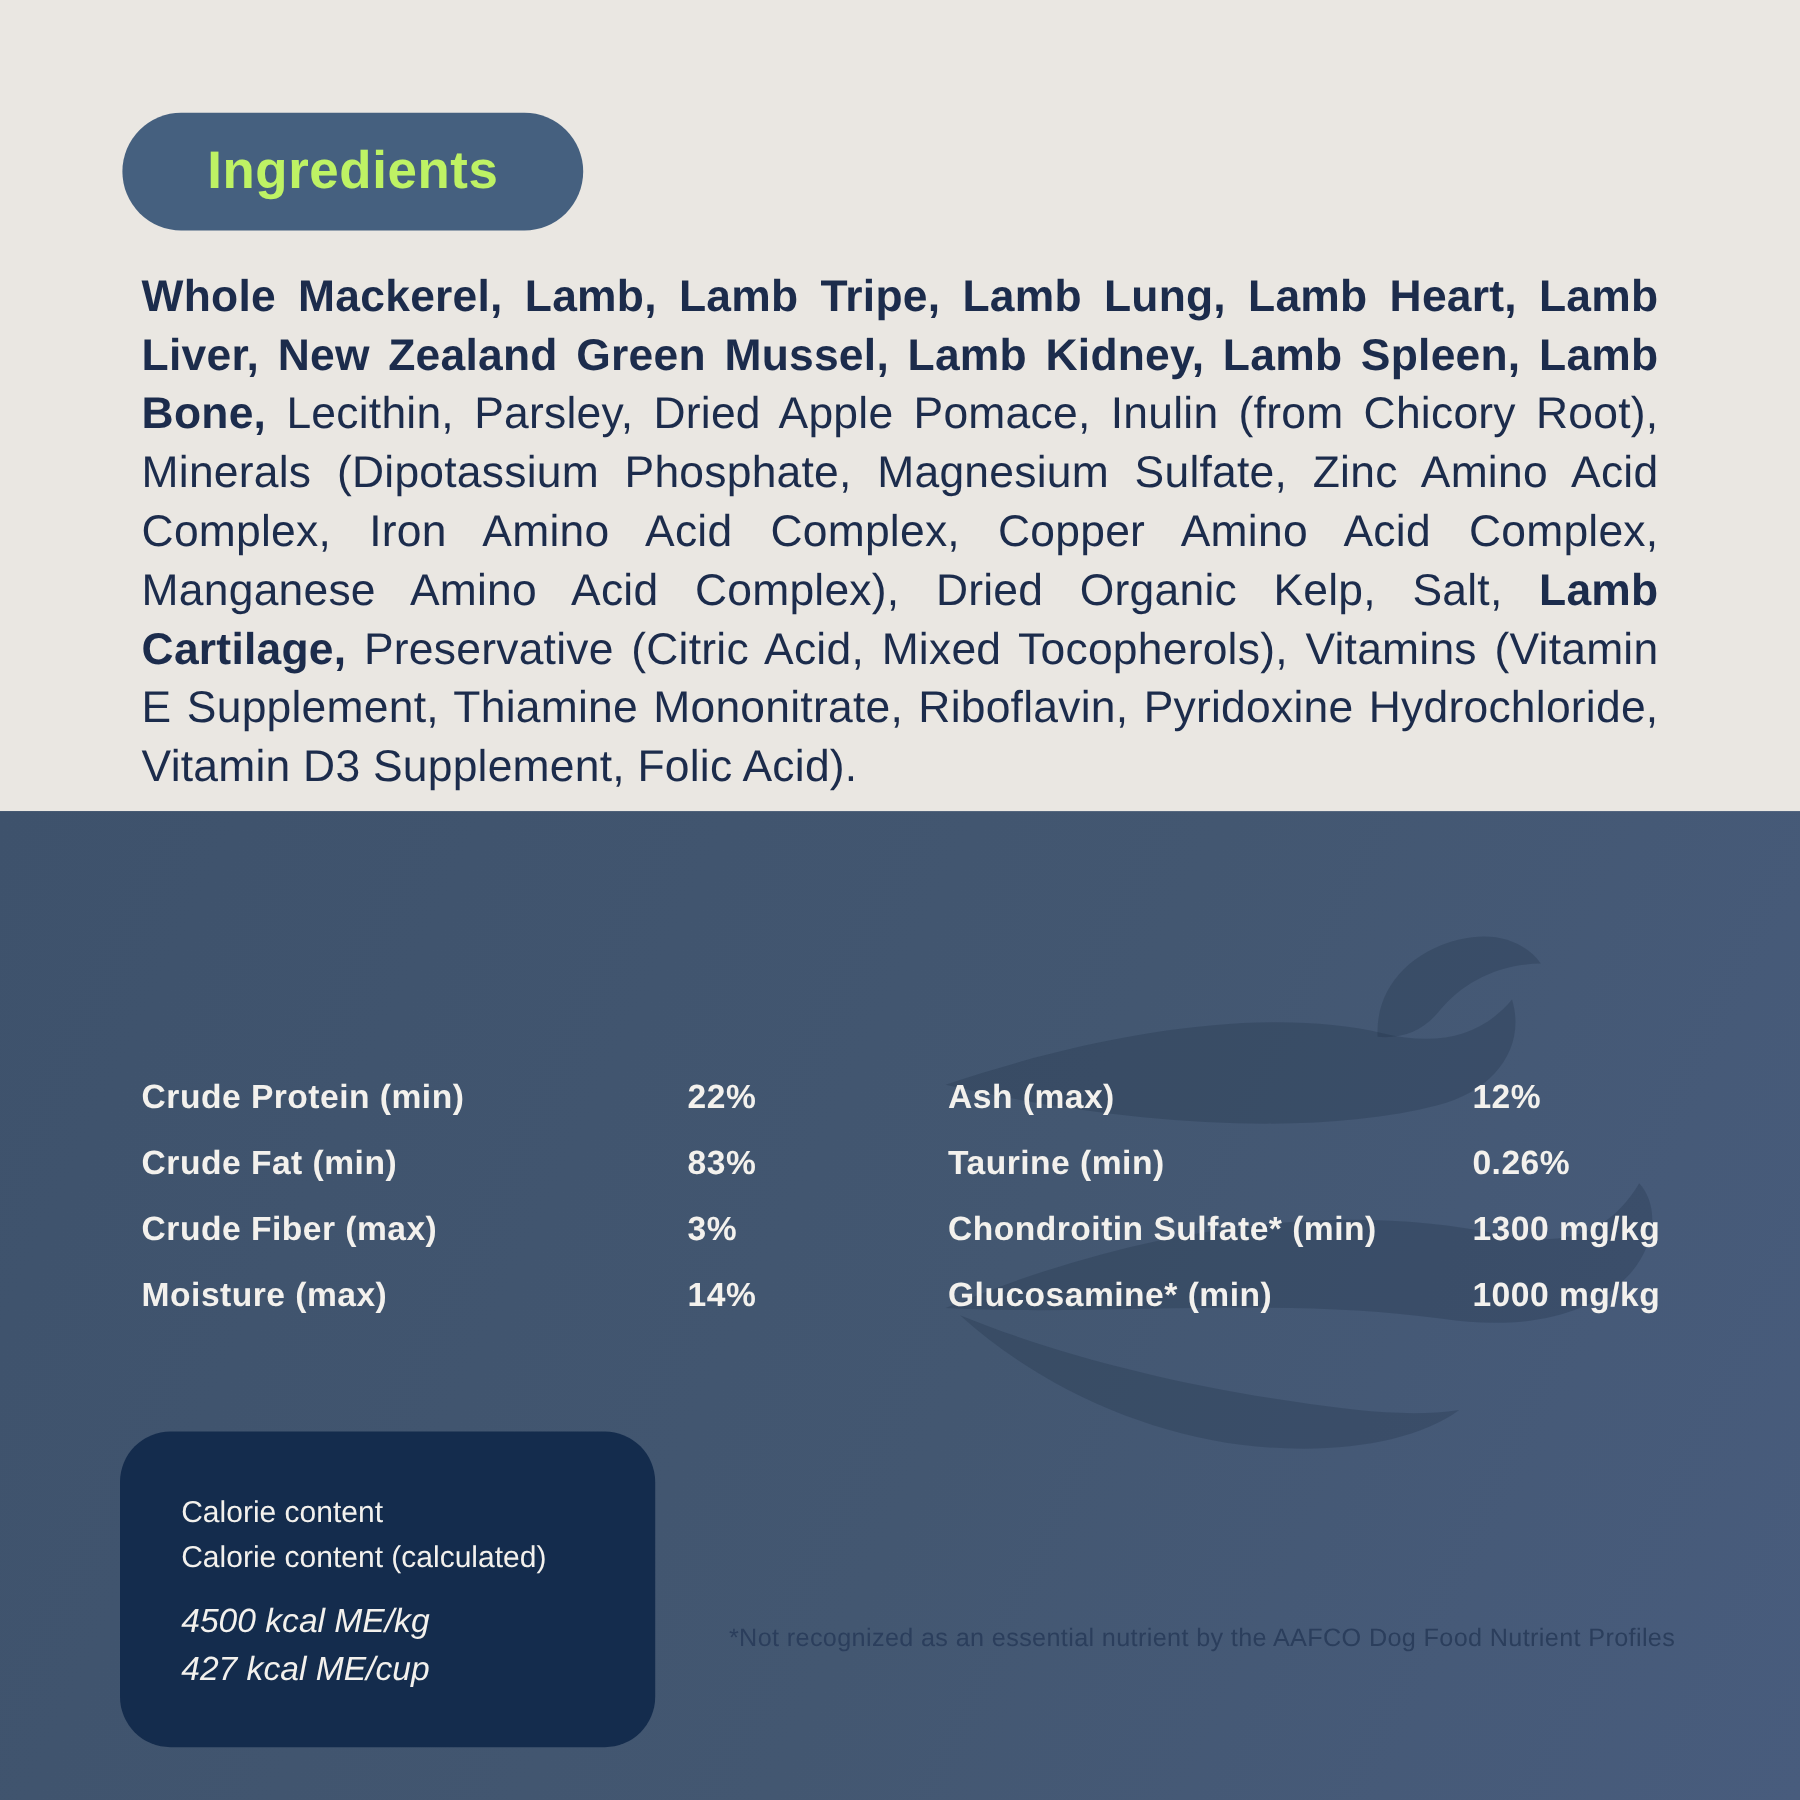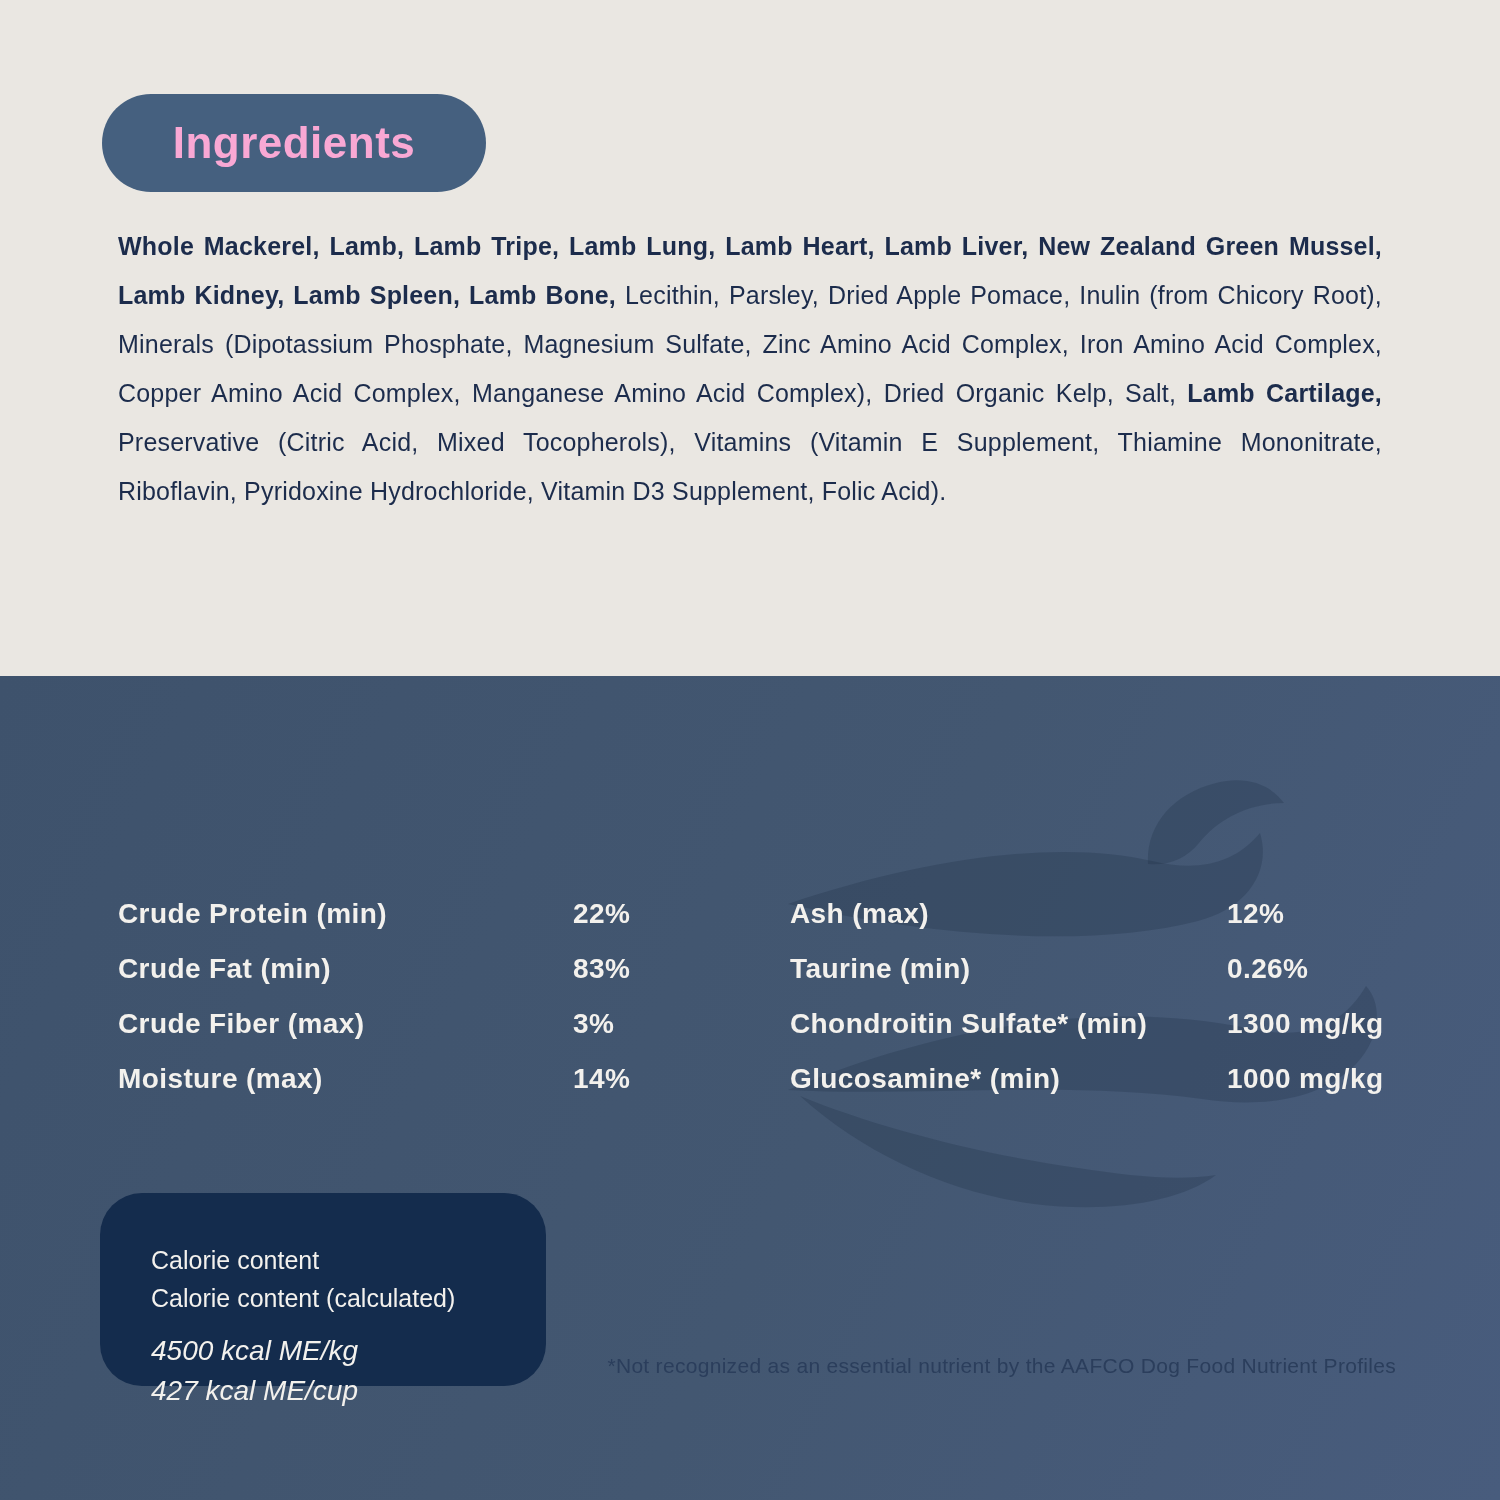--- a/index.html
+++ b/index.html
@@ -11,47 +11,47 @@
   .top{
     position:absolute;left:0;top:0;width:1500px;height:676px;
     background:#EAE7E2;
   }
   .pill{
     position:absolute;display:flex;align-items:center;justify-content:center;
     border-radius:999px;font-weight:bold;letter-spacing:.5px;
   }
   .pill-dark{
     left:102px;top:94px;width:384px;height:98px;
-    background:#45607F;color:#f9a8d4;font-size:44px;
+    background:#45607F;color:#bef264;font-size:44px;
   }
   .pill-light{
     left:102px;top:81px;width:606px;height:112px;
     background:#ECE9E4;color:#1C3050;font-size:46px;
   }
   .ingredients-text{
     position:absolute;left:118px;top:222px;width:1264px;margin:0;
-    font-size:25px;line-height:49px;color:#1C2C4C;
+    font-size:37px;line-height:49px;color:#1C2C4C;
     text-align:justify;letter-spacing:.2px;
   }
   .ingredients-text .b{font-weight:bold;}
   
   .bottom{
     position:absolute;left:0;top:676px;width:1500px;height:824px;
     background:linear-gradient(115deg,#3E526C 0%,#44587386 55%,#485C7D 100%),#42566F;
     background-color:#42566F;
   }
   .watermark{position:absolute;left:0;top:0;width:1500px;height:824px;pointer-events:none;}
   .table{position:absolute;color:#F3F1ED;font-weight:bold;font-size:28px;letter-spacing:.4px;}
   .table .row{display:grid;height:55px;align-items:center;}
   .table-left{left:118px;top:210px;width:660px;}
   .table-left .row{grid-template-columns:455px 1fr;}
   .table-right{left:790px;top:210px;width:640px;}
   .table-right .row{grid-template-columns:437px 1fr;}
   .calorie-box{
-    position:absolute;left:100px;top:517px;width:446px;height:193px;
+    position:absolute;left:100px;top:517px;width:446px;height:263px;
     background:#142C4D;border-radius:42px;color:#F3F1ED;
     box-sizing:border-box;padding:48px 0 0 51px;
   }
   .cal-lines{font-size:25px;line-height:38px;}
   .cal-values{margin-top:14px;font-size:28px;line-height:40px;font-style:italic;}
   .footnote{
     position:absolute;right:104px;top:678px;
     font-size:21px;letter-spacing:.3px;color:#2B3E5C;
   }
 </style>

